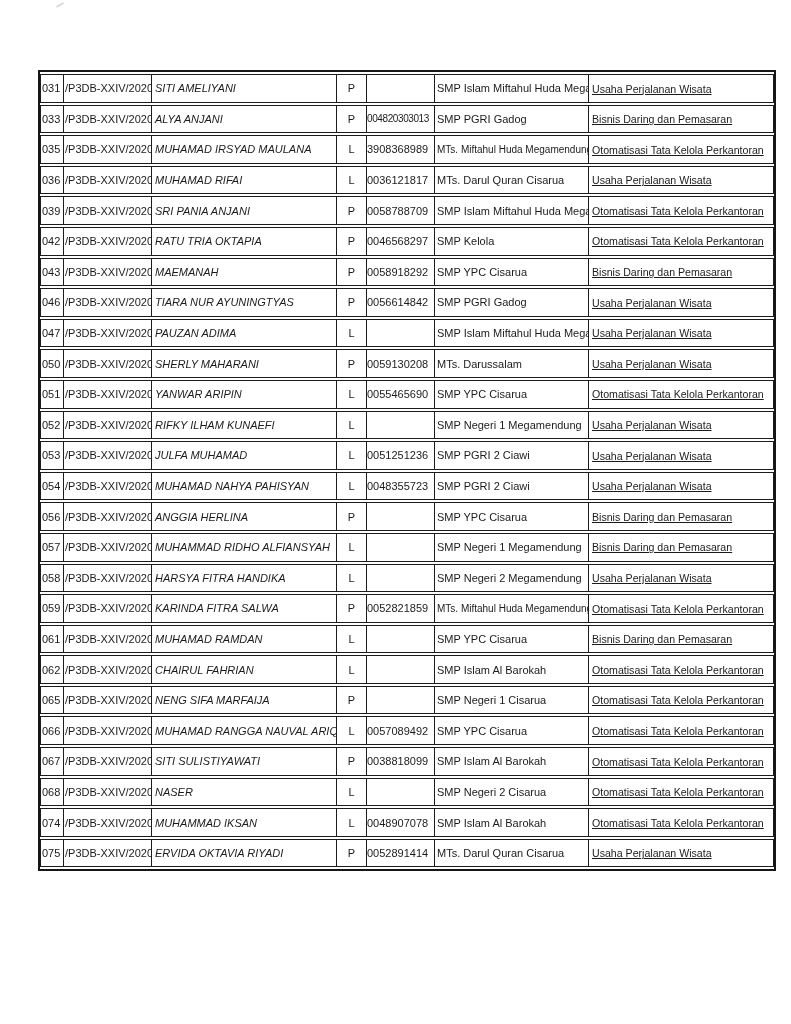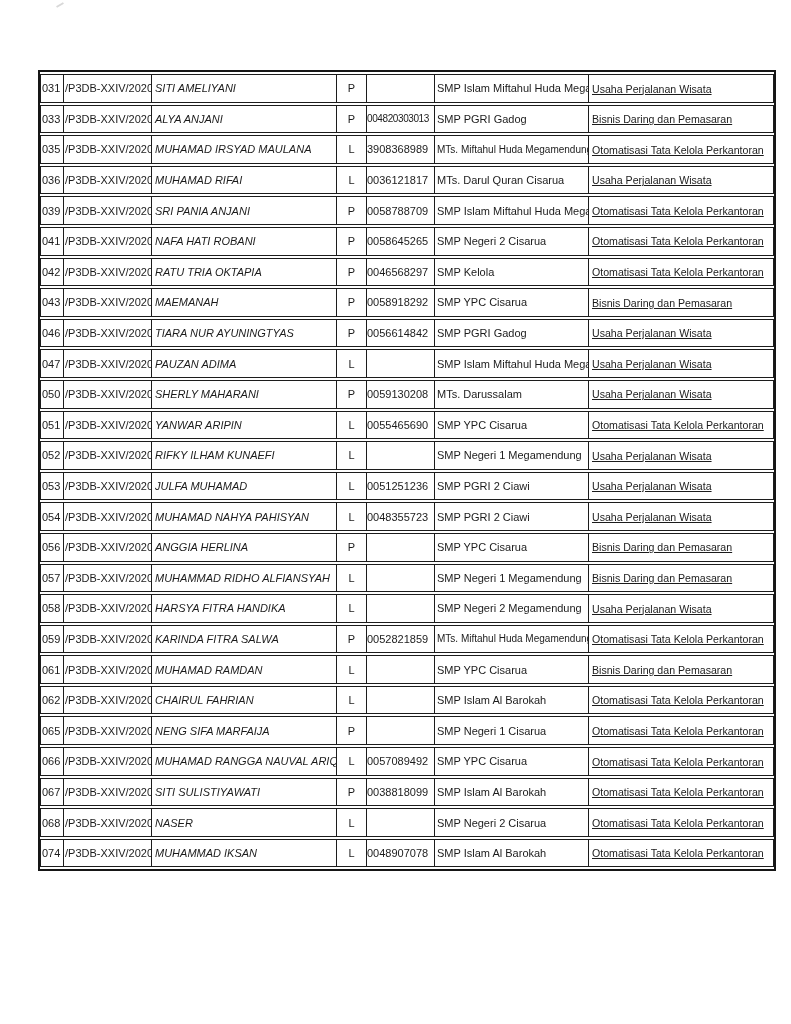--- a/index.html
+++ b/index.html
@@ -123,29 +123,20 @@
     <tr>
       <td class="c-no">039</td>
       <td class="c-code">/P3DB-XXIV/2020</td>
       <td class="c-name">SRI PANIA ANJANI</td>
       <td class="c-gender">P</td>
       <td class="c-nisn">0058788709</td>
       <td class="c-school fit-xs">SMP Islam Miftahul Huda Megamendung</td>
       <td class="c-program">Otomatisasi Tata Kelola Perkantoran</td>
     </tr>
 
-    <tr>
-      <td class="c-no">041</td>
-      <td class="c-code">/P3DB-XXIV/2020</td>
-      <td class="c-name">NAFA HATI ROBANI</td>
-      <td class="c-gender">P</td>
-      <td class="c-nisn">0058645265</td>
-      <td class="c-school">SMP Negeri 2 Cisarua</td>
-      <td class="c-program">Otomatisasi Tata Kelola Perkantoran</td>
-    </tr>
 
     <tr>
       <td class="c-no">042</td>
       <td class="c-code">/P3DB-XXIV/2020</td>
       <td class="c-name">RATU TRIA OKTAPIA</td>
       <td class="c-gender">P</td>
       <td class="c-nisn">0046568297</td>
       <td class="c-school">SMP Kelola</td>
       <td class="c-program">Otomatisasi Tata Kelola Perkantoran</td>
     </tr>
@@ -334,16 +325,25 @@
     <tr>
       <td class="c-no">074</td>
       <td class="c-code">/P3DB-XXIV/2020</td>
       <td class="c-name">MUHAMMAD IKSAN</td>
       <td class="c-gender">L</td>
       <td class="c-nisn">0048907078</td>
       <td class="c-school">SMP Islam Al Barokah</td>
       <td class="c-program">Otomatisasi Tata Kelola Perkantoran</td>
     </tr>
 
+    <tr>
+      <td class="c-no">075</td>
+      <td class="c-code">/P3DB-XXIV/2020</td>
+      <td class="c-name">ERVIDA OKTAVIA RIYADI</td>
+      <td class="c-gender">P</td>
+      <td class="c-nisn">0052891414</td>
+      <td class="c-school">MTs. Darul Quran Cisarua</td>
+      <td class="c-program">Usaha Perjalanan Wisata</td>
+    </tr>
   </tbody>
   </table>
 
 </div>
 
 </body></html>

